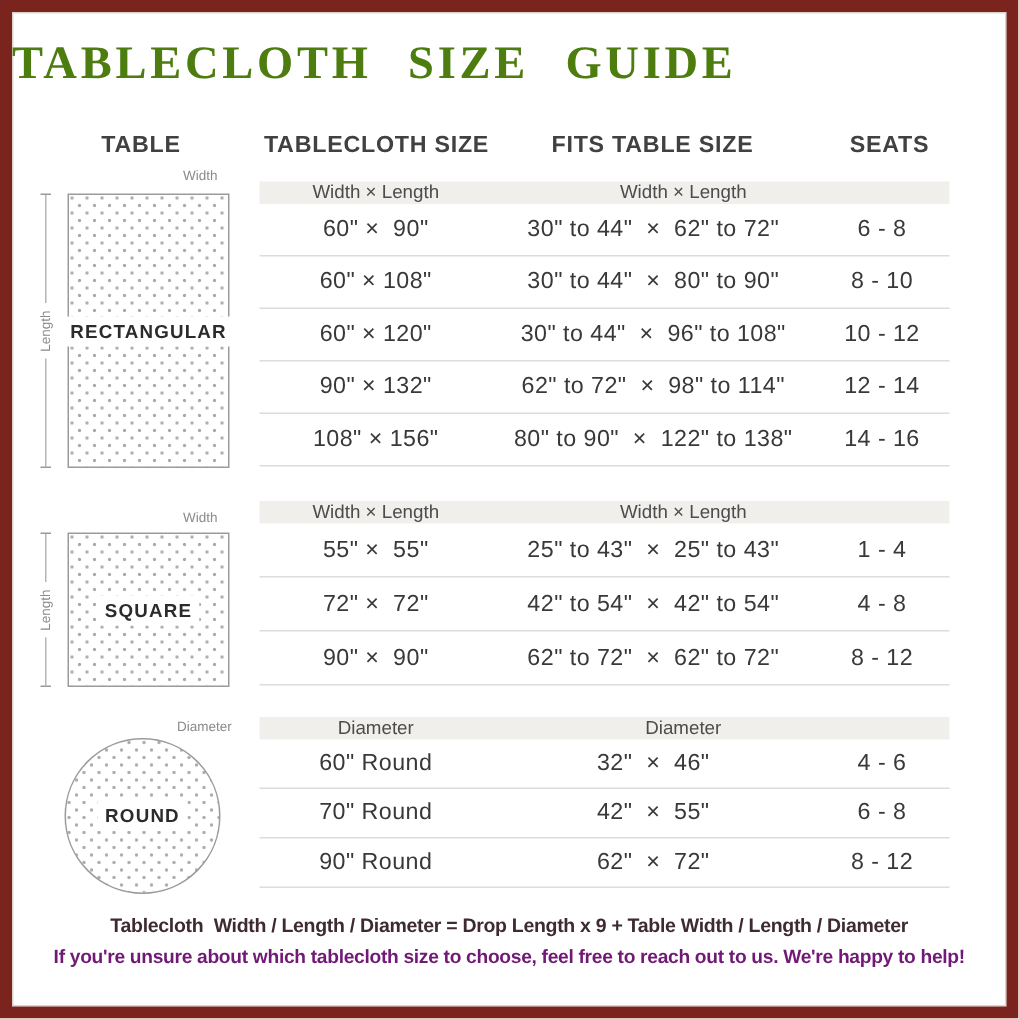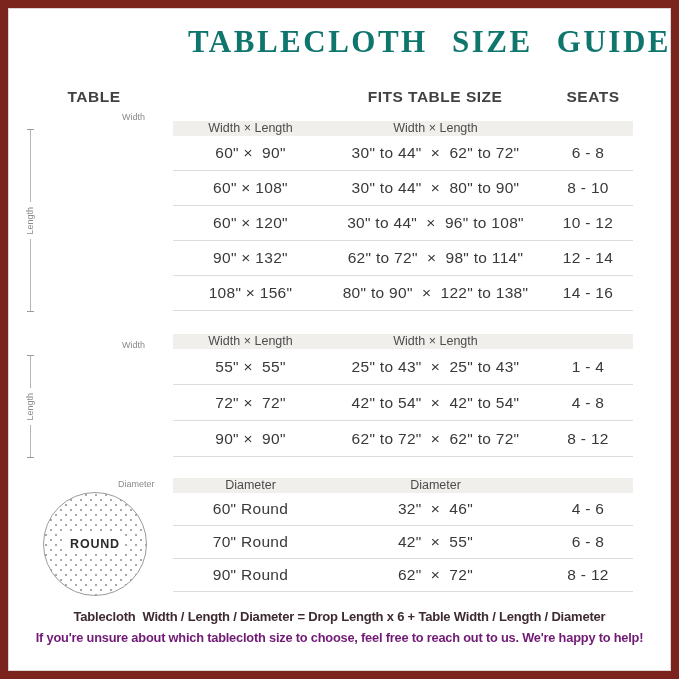--- a/index.html
+++ b/index.html
@@ -4,35 +4,35 @@
 <style>
   html,body{margin:0;padding:0;background:#fff;}
   .frame{
     position:relative;width:679px;height:679px;box-sizing:border-box;
     background:#fff;border:8px solid #7b241e;overflow:hidden;
     font-family:"Liberation Sans","DejaVu Sans",sans-serif;
     box-shadow:inset 0 0 0 1px rgba(60,10,8,0.18);
   }
   .inner{position:relative;width:663px;height:663px;}
   .title{
-    position:absolute;top:16px;left:0;width:100%;text-align:right;
+    position:absolute;top:16px;left:0;width:100%;text-align:left;
     font-family:"Liberation Serif","DejaVu Serif",serif;font-weight:bold;
-    font-size:31px;letter-spacing:2.5px;word-spacing:14px;color:#0f766e;margin:0;
+    font-size:31px;letter-spacing:2.5px;word-spacing:14px;color:#4d7c0f;margin:0;
   }
   .colhead{
     position:absolute;top:80px;transform:translateX(-50%);
     font-size:15.5px;font-weight:bold;color:#414141;letter-spacing:0.5px;white-space:nowrap;
   }
   .ch-shape{left:86px;} .ch-size{left:243px;} .ch-fits{left:427px;} .ch-seats{left:585px;}
 
   .tbl{position:absolute;left:165px;width:460px;}
   .tbl-rect{top:113px;} .tbl-square{top:326px;} .tbl-round{top:470px;}
   .band{
     display:grid;grid-template-columns:155px 215px 90px;height:15px;
-    background:#f0efec;align-items:center;
+    background:#f0efec;align-items:center;gap:20px;
   }
   .band span{font-size:12.5px;color:#4c4c4c;text-align:center;line-height:15px;}
   .trow{
     display:grid;grid-template-columns:155px 215px 90px;align-items:center;
     border-bottom:1px solid #dcdcdc;box-sizing:border-box;
   }
   .tbl-rect .trow{height:35px;} .tbl-square .trow{height:36px;} .tbl-round .trow{height:33px;}
   .cell{font-size:15.5px;color:#393939;text-align:center;white-space:pre;letter-spacing:0.3px;}
 
   
@@ -73,51 +73,58 @@
 </style>
 </head>
 <body>
 
 <div class="frame">
   <div class="inner">
 
     <h1 class="title">TABLECLOTH  SIZE  GUIDE</h1>
 
     <div class="colhead ch-shape">TABLE</div>
+    <div class="colhead ch-size">TABLECLOTH SIZE</div>
     <div class="colhead ch-fits">FITS TABLE SIZE</div>
     <div class="colhead ch-seats">SEATS</div>
 
     <div class="marker-h mk-rect-w">
       <span class="tick"></span>
       <span class="line"></span>
       <span class="dimlabel">Width</span>
       <span class="line"></span>
       <span class="tick"></span>
     </div>
     <div class="marker-v mk-rect-l">
       <span class="tick"></span>
       <span class="line"></span>
       <span class="dimlabel">Length</span>
       <span class="line"></span>
       <span class="tick"></span>
     </div>
+    <div class="shape sh-rect">
+      <span class="shape-label">RECTANGULAR</span>
+    </div>
 
     <div class="marker-h mk-square-w">
       <span class="tick"></span>
       <span class="line"></span>
       <span class="dimlabel">Width</span>
       <span class="line"></span>
       <span class="tick"></span>
     </div>
     <div class="marker-v mk-square-l">
       <span class="tick"></span>
       <span class="line"></span>
       <span class="dimlabel">Length</span>
       <span class="line"></span>
       <span class="tick"></span>
+    </div>
+    <div class="shape sh-square">
+      <span class="shape-label">SQUARE</span>
     </div>
 
     <div class="marker-h mk-circle-d">
       <span class="tick"></span>
       <span class="line"></span>
       <span class="dimlabel">Diameter</span>
       <span class="line"></span>
       <span class="tick"></span>
     </div>
     <div class="shape sh-circle">
@@ -197,18 +204,18 @@
         <span class="cell">6 - 8</span>
       </div>
       <div class="trow">
         <span class="cell">90" Round</span>
         <span class="cell">62"  ×  72"</span>
         <span class="cell">8 - 12</span>
       </div>
     </div>
 
     <div class="footer">
-      <p class="f-formula">Tablecloth  Width / Length / Diameter = Drop Length x 6 + Table Width / Length / Diameter</p>
+      <p class="f-formula">Tablecloth  Width / Length / Diameter = Drop Length x 9 + Table Width / Length / Diameter</p>
       <p class="f-note">If you're unsure about which tablecloth size to choose, feel free to reach out to us. We're happy to help!</p>
     </div>
 
   </div>
 </div>
 
 </body></html>

